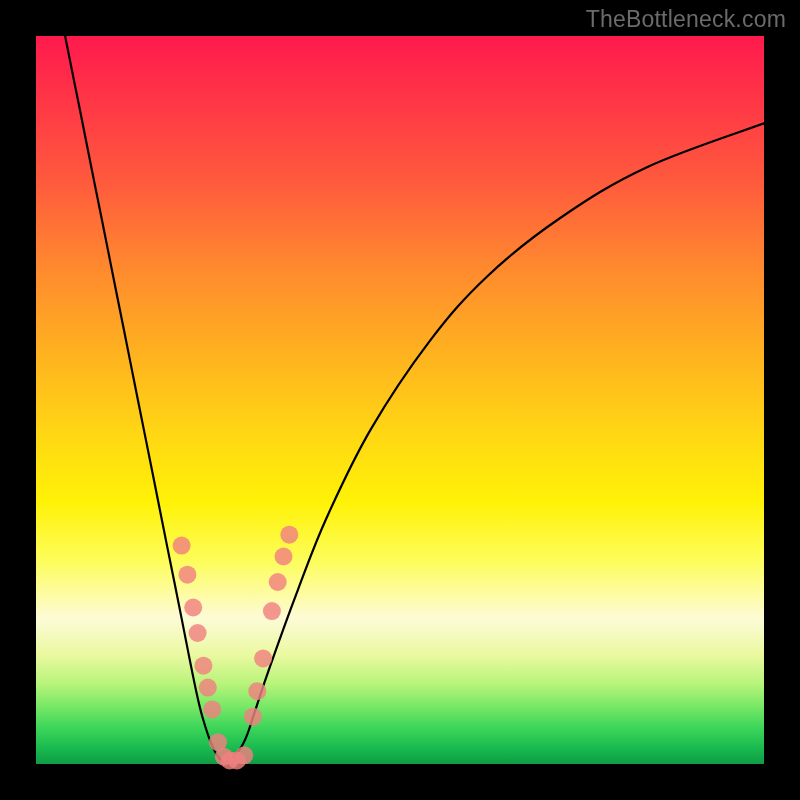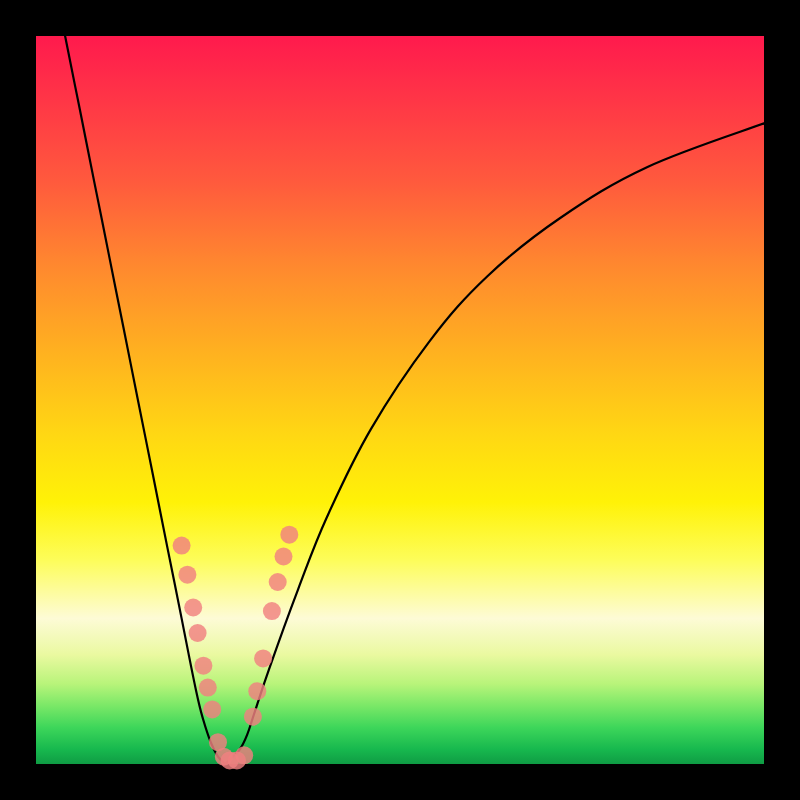--- a/index.html
+++ b/index.html
@@ -71,20 +71,21 @@
   }
   .dot {
     fill: #f08080;
     opacity: 0.82;
   }
 </style>
 </head>
 <body>
 
 <div class="frame">
+  <div class="watermark">TheBottleneck.com</div>
 
   <div class="plot-area">
     <svg class="curve" viewBox="0 0 728 728">
       <g>
         <path id="left-branch" d="M 29.1 0.0 C 31.7 13.1, 38.4 46.6, 43.7 72.8 C 48.9 99.0, 53.0 119.4, 58.2 145.6 C 63.5 171.8, 67.6 192.2, 72.8 218.4 C 78.0 244.6, 82.1 265.0, 87.4 291.2 C 92.6 317.4, 96.7 337.8, 101.9 364.0 C 107.2 390.2, 111.2 410.6, 116.5 436.8 C 121.7 463.0, 125.8 483.4, 131.0 509.6 C 136.3 535.8, 140.4 556.2, 145.6 582.4 C 150.8 608.6, 156.2 636.9, 160.2 655.2 C 164.1 673.5, 164.8 675.1, 167.4 684.3 C 170.1 693.5, 172.1 699.6, 174.7 706.2 C 177.3 712.7, 179.4 716.8, 182.0 720.7 C 184.6 724.7, 188.0 726.7, 189.3 728.0"></path>
         <path id="right-branch" d="M 189.3 728.0 C 190.6 726.7, 193.9 723.3, 196.6 720.7 C 199.2 718.1, 201.2 717.4, 203.8 713.4 C 206.5 709.5, 208.5 705.4, 211.1 698.9 C 213.7 692.3, 214.5 688.8, 218.4 677.0 C 222.3 665.2, 225.1 655.6, 233.0 633.4 C 240.8 611.1, 251.6 580.8, 262.1 553.3 C 272.6 525.8, 278.1 509.3, 291.2 480.5 C 304.3 451.7, 316.5 424.6, 334.9 393.1 C 353.2 361.7, 372.2 333.3, 393.1 305.8 C 414.1 278.2, 427.8 262.5, 451.4 240.2 C 474.9 218.0, 495.3 201.7, 524.2 182.0 C 553.0 162.3, 574.8 148.1, 611.5 131.0 C 648.2 114.0, 707.0 95.2, 728.0 87.4"></path>
       </g>
       <g id="dots">
           <circle cx="145.6" cy="509.6" r="9" class="dot"></circle>
           <circle cx="151.4" cy="538.7" r="9" class="dot"></circle>

